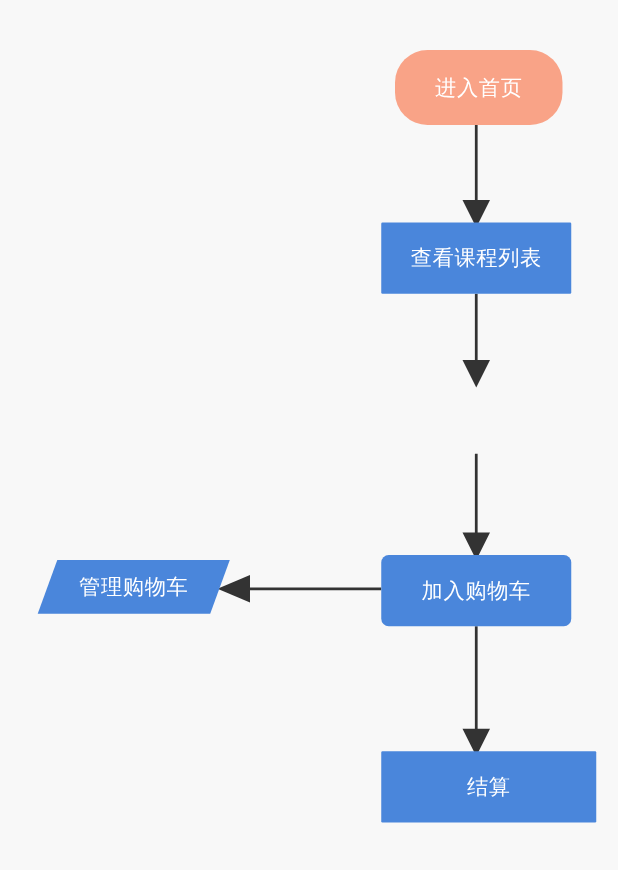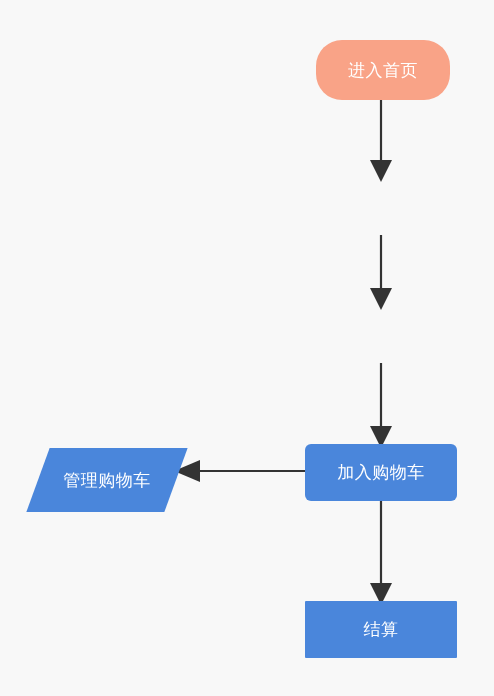--- a/index.html
+++ b/index.html
@@ -74,30 +74,30 @@
   #node-add-cart {
     left: 305px;
     top: 444px;
     width: 152px;
     height: 57px;
     border-radius: 6px;
   }
   #node-checkout {
     left: 305px;
     top: 601px;
-    width: 152px;
+    width: 172px;
     height: 57px;
   }
 
   
   #node-manage-cart {
     left: 38px;
     top: 448px;
     width: 138px;
-    height: 64px;
+    height: 43px;
   }
   #node-manage-cart .skew-bg {
     position: absolute;
     left: 0;
     top: 0;
     right: 0;
     bottom: 0;
     background: #4a86db;
     transform: skewX(-20deg);
   }
@@ -144,20 +144,23 @@
     <g>
       <line x1="381" y1="501" x2="381" y2="587" stroke="#333333" stroke-width="2.2"></line>
       <path d="M 370 583 L 392 583 L 381 605 z" fill="#333333"></path>
     </g>
   </svg>
 
   <div class="node" id="node-start">
     <span class="node-label">进入首页</span>
   </div>
 
+  <div class="node node-process" id="node-course-list">
+    <span class="node-label">查看课程列表</span>
+  </div>
 
 
   <div class="node node-process" id="node-add-cart">
     <span class="node-label">加入购物车</span>
   </div>
 
   <div class="node" id="node-manage-cart">
     <span class="skew-bg"></span>
     <span class="node-label">管理购物车</span>
   </div>

